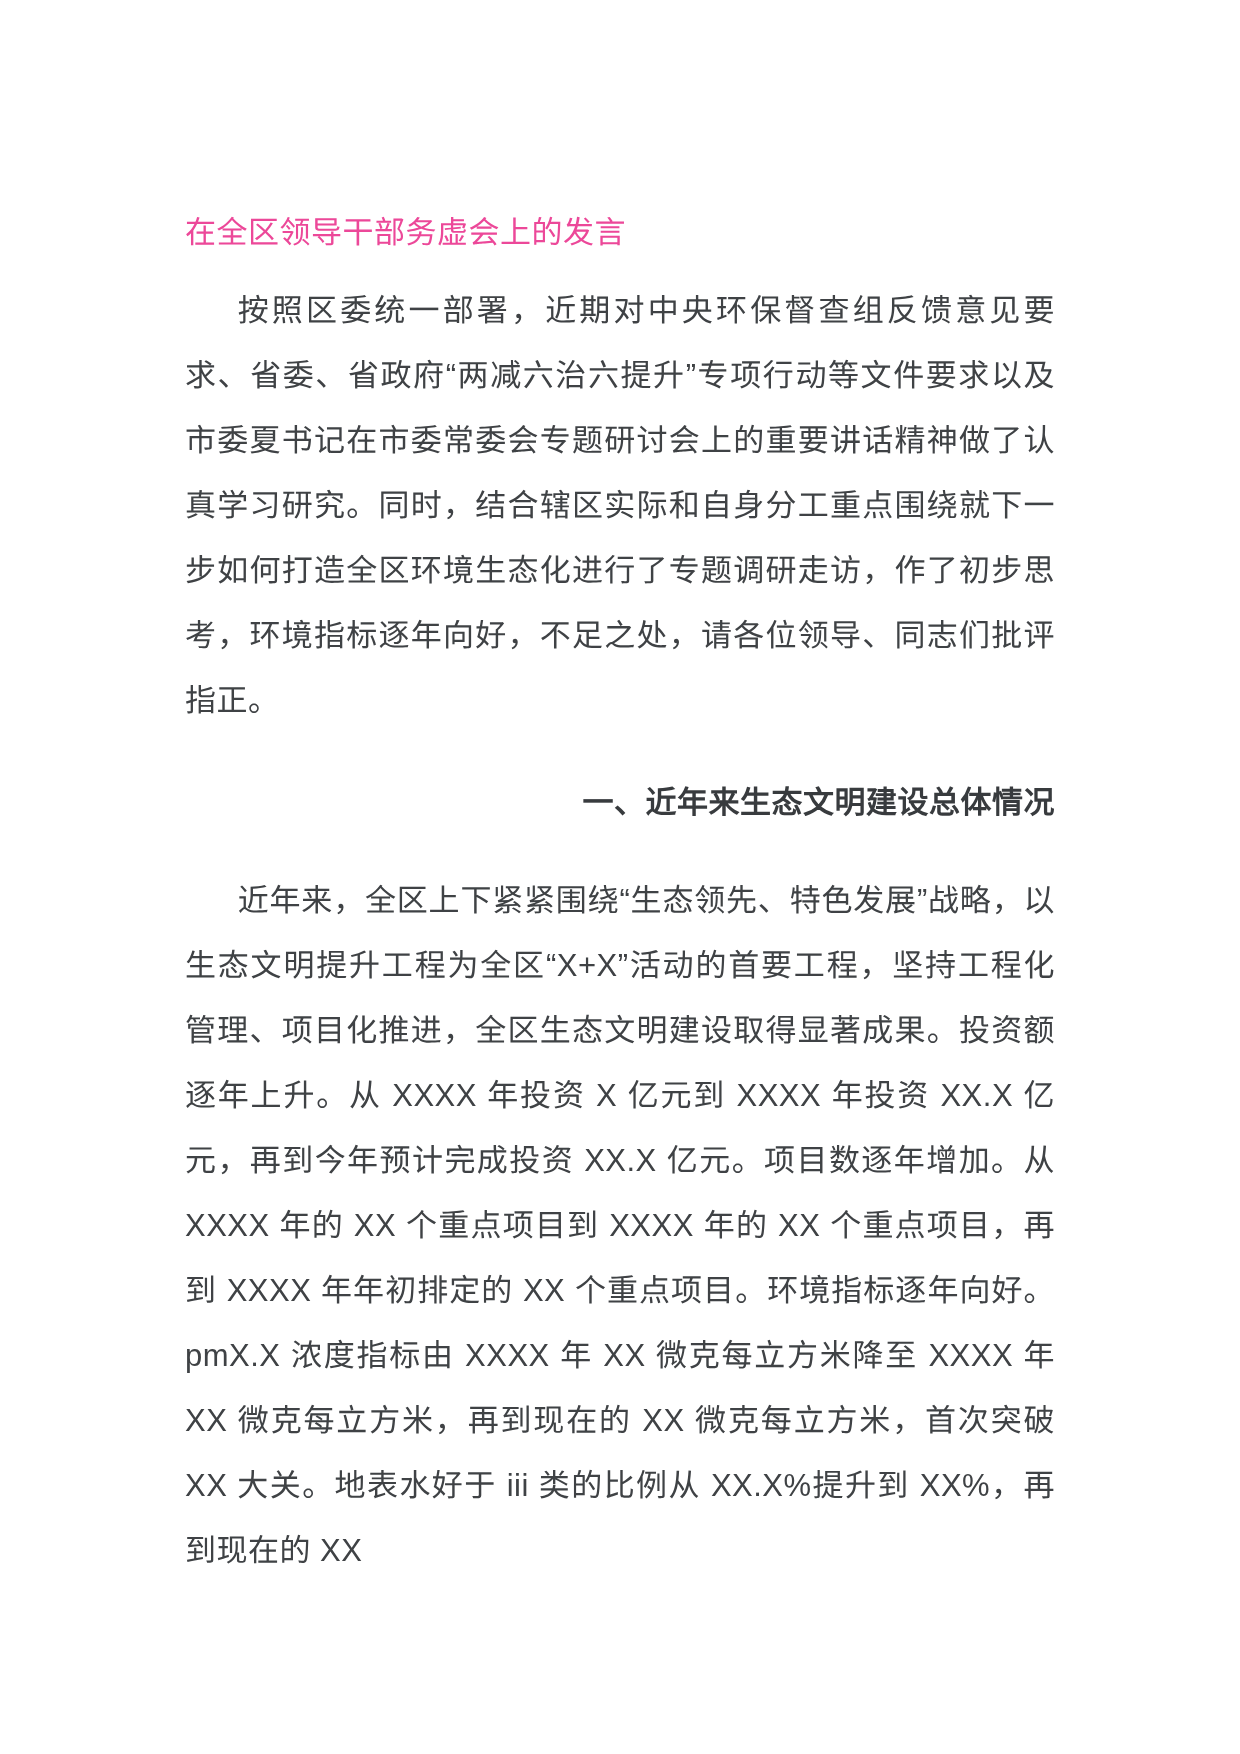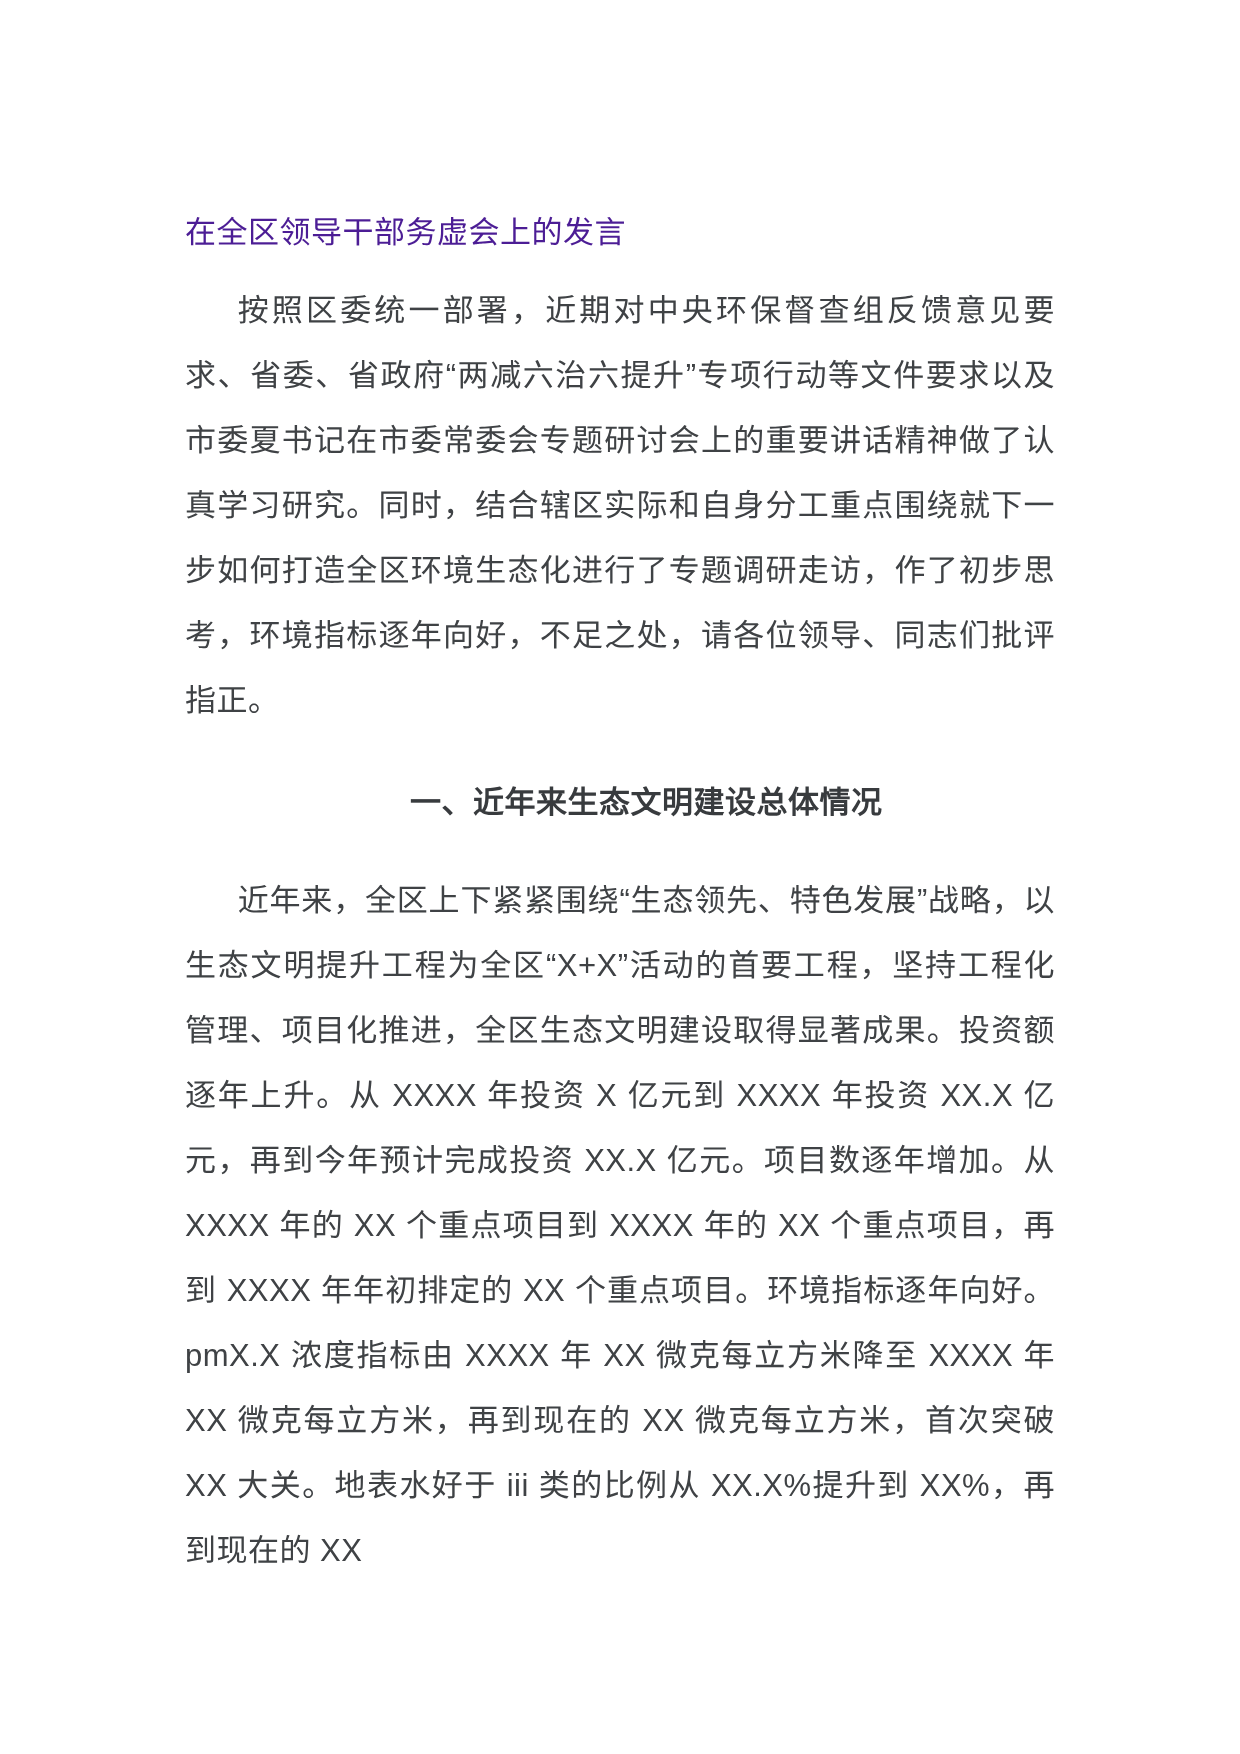--- a/index.html
+++ b/index.html
@@ -26,38 +26,38 @@
     text-align: justify;
     text-justify: inter-character;
     letter-spacing: 0.5px;
     word-break: normal;
   }
   .doc-title {
     margin: 200px 0 13px 0;
     font-size: 31px;
     font-weight: 400;
     line-height: 65px;
-    color: #4c1d95;
+    color: #ec4899;
     text-align: left;
   }
   .doc-paragraph {
     margin: 0;
     text-indent: 1.7em;
   }
   .doc-paragraph.intro {
     margin-top: 0;
   }
   .doc-heading {
     margin: 37px 0 0 0;
     font-size: 31px;
     font-weight: 700;
     line-height: 65px;
     color: #383b3e;
     text-indent: 1.7em;
-    text-align: center;
+    text-align: right;
   }
   .doc-paragraph.section-body {
     margin-top: 33px;
   }
 </style>
 </head>
 <body>
 
 <div class="page">
   <div class="doc">

